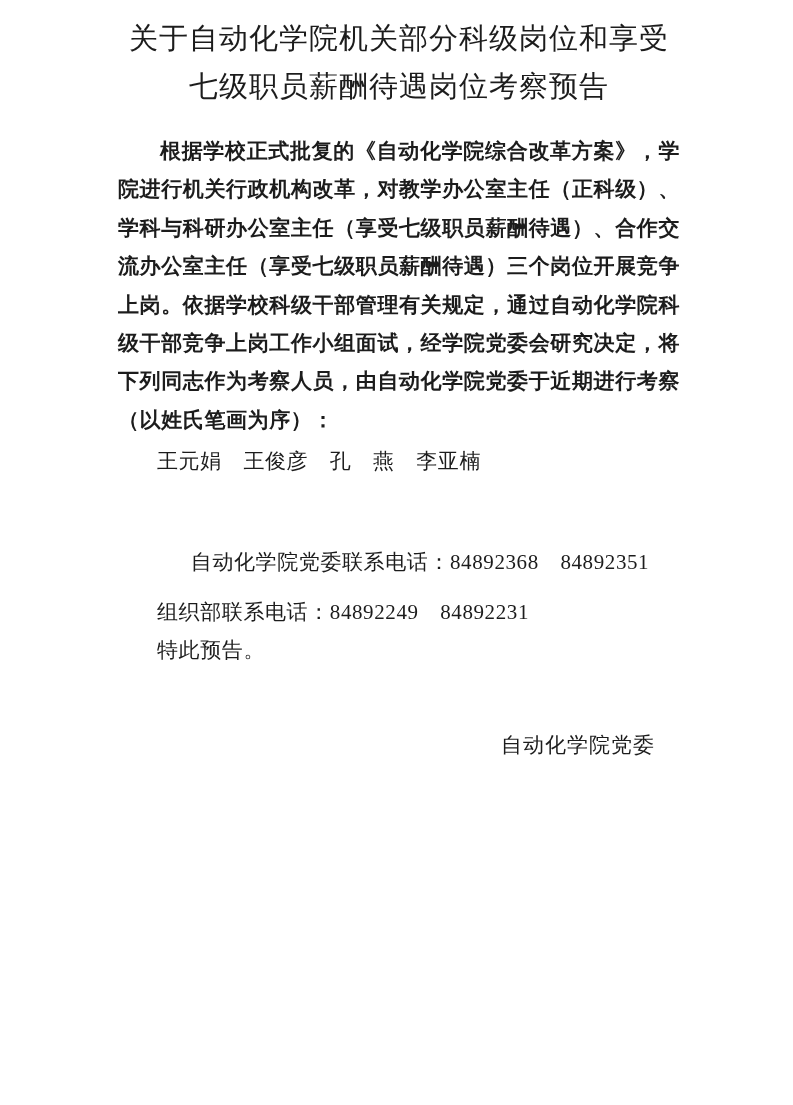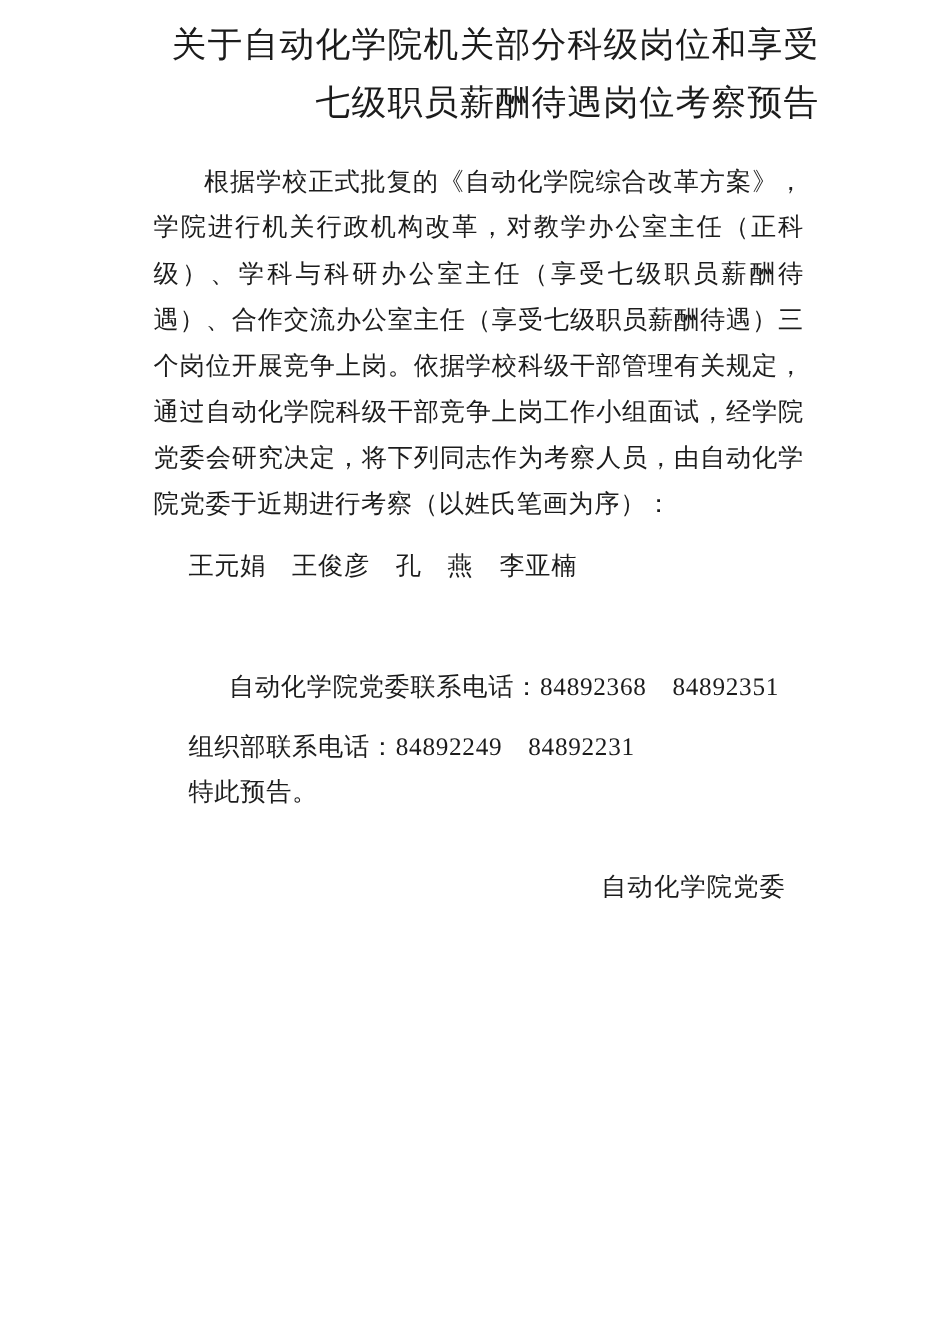--- a/index.html
+++ b/index.html
@@ -19,32 +19,33 @@
     height: 1105px;
     padding: 14px 110px 0 115px;
     overflow: hidden;
     background: #ffffff;
   }
   .doc-title {
     margin: 0 0 22px 0;
     font-size: 29px;
     font-weight: normal;
     line-height: 48px;
-    text-align: right;
+    text-align: center;
     letter-spacing: 1px;
   }
   .title-line { display: block; }
   .body-para {
-    margin: 13px;
+    margin: 3px;
     font-size: 21px;
     line-height: 38.4px;
     letter-spacing: 0.6px;
     text-align: justify;
     text-justify: inter-ideograph;
     text-indent: 2em;
+    font-weight: bold;
   }
   .names-line {
     margin: 0;
     font-size: 21px;
     line-height: 38.4px;
     letter-spacing: 0.6px;
     text-indent: 2em;
   }
   .contact-line {
     margin: 0;
@@ -56,21 +57,21 @@
   .contact-line.first { margin-top: 62px; text-align: center; }
   .contact-line.second { margin-top: 12px; }
   .closing-line {
     margin: 0;
     font-size: 21px;
     line-height: 38.4px;
     letter-spacing: 0.6px;
     text-indent: 2em;
   }
   .signature-block {
-    margin-top: 40px;
+    margin-top: 56px;
     padding-right: 28px;
     text-align: right;
     font-size: 21px;
     line-height: 38.4px;
     letter-spacing: 1px;
   }
   .signature-line, .date-line { display: block; }
 </style>
 </head>
 <body>

